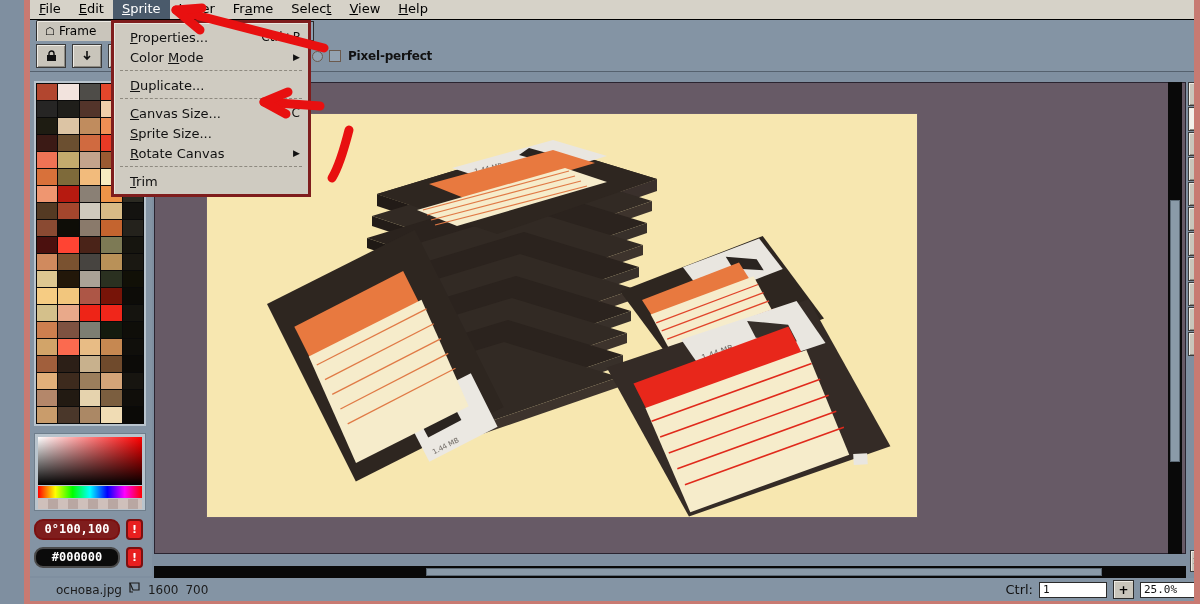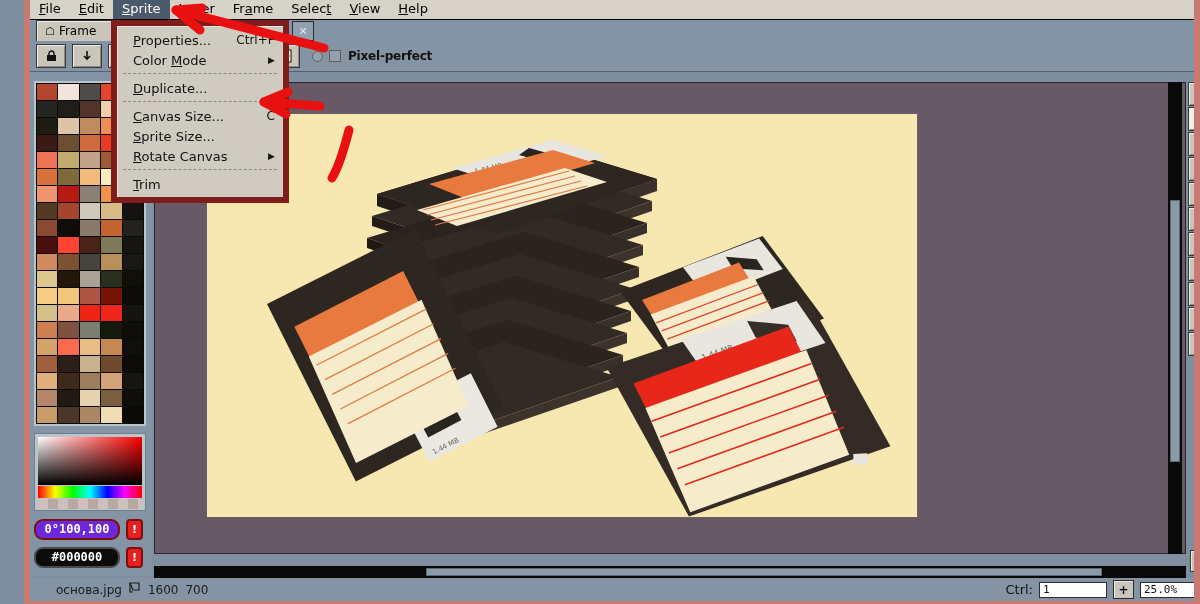--- a/index.html
+++ b/index.html
@@ -63,21 +63,21 @@
   .huebar{width:104px;height:12px;margin-top:1px;
       background:linear-gradient(to right,#ff0000,#ffff00,#00ff00,#00ffff,#0000ff,#ff00ff,#ff0000);}
   .alphabar{width:104px;height:10px;margin-top:1px;
       background:repeating-linear-gradient(to right,#cfc0bb 0 10px,#b9a7a2 10px 20px);}
 
   .valrow{position:absolute;left:4px;width:112px;height:24px;display:flex;align-items:center;}
   .valrow.hsv{top:446px;}
   .valrow.hex{top:474px;}
   .valfield{width:86px;height:21px;border-radius:9px;display:flex;align-items:center;justify-content:center;
             font-family:"DejaVu Sans Mono",monospace;font-size:12px;font-weight:bold;box-sizing:border-box;}
-  .valfield.red{background:#6d28d9;border:2px solid #7a1010;color:#ffffff;}
+  .valfield.red{background:#7f1d1d;border:2px solid #7a1010;color:#ffffff;}
   .valfield.blk{background:#0b0b0b;border:2px solid #4a4a4a;color:#ffffff;}
   .warn{width:17px;height:21px;margin-left:6px;background:#e81f1f;border:2px solid #7a1010;border-radius:4px;
         color:#fff;font-size:11px;font-weight:bold;display:flex;align-items:center;justify-content:center;box-sizing:border-box;}
 
   
   .viewport{position:absolute;left:130px;top:82px;width:1032px;height:472px;background:#675a66;
             border:1px solid #2a2430;box-sizing:border-box;overflow:hidden;z-index:10;}
   .sprite{position:absolute;left:52px;top:31px;width:710px;height:403px;background:#f7e7b0;
           box-shadow:0 0 0 1px #6c5f6c;overflow:hidden;}
 
@@ -105,22 +105,22 @@
                font-family:"DejaVu Sans",sans-serif;}
   .status-right{position:absolute;right:14px;display:flex;align-items:center;gap:6px;}
   .sfield{height:16px;background:#ffffff;border:1px solid #2b2b2b;box-sizing:border-box;
           font-family:"DejaVu Sans Mono",monospace;font-size:11px;color:#111;
           display:flex;align-items:center;padding:0 3px;}
   .plusbtn{width:19px;height:17px;background:#c9c5bb;border:1px solid #2b2b2b;display:flex;
            align-items:center;justify-content:center;font-size:12px;font-weight:bold;
            box-shadow:inset 1px 1px 0 #eeebe4;}
 
   
-  .dropdown{position:absolute;left:87px;top:20px;width:178px;background:#cfcbc1;
-            border:6px solid #7f1d1d;box-shadow:inset 1px 1px 0 #e9e6df;z-index:50;padding:4px 0 3px 0;box-sizing:border-box;}
+  .dropdown{position:absolute;left:87px;top:20px;width:200px;background:#cfcbc1;
+            border:3px solid #7f1d1d;box-shadow:inset 1px 1px 0 #e9e6df;z-index:50;padding:4px 0 3px 0;box-sizing:border-box;}
   .mi{display:flex;align-items:center;height:20px;padding:0 8px 0 16px;font-size:13px;color:#111;
       font-family:"DejaVu Sans",sans-serif;position:relative;white-space:nowrap;}
   .mi.disabled{color:#989488;}
   .mi .accel{margin-left:auto;padding-left:14px;font-size:12px;}
   .mi .arrow{margin-left:auto;padding-left:14px;font-size:9px;}
   .mi u{text-decoration:underline;}
   .sep{height:1px;margin:3px 6px;border-top:1px dashed #8e8a80;}
 
   
   .anno{position:absolute;left:0;top:0;width:1200px;height:604px;z-index:70;pointer-events:none;}

